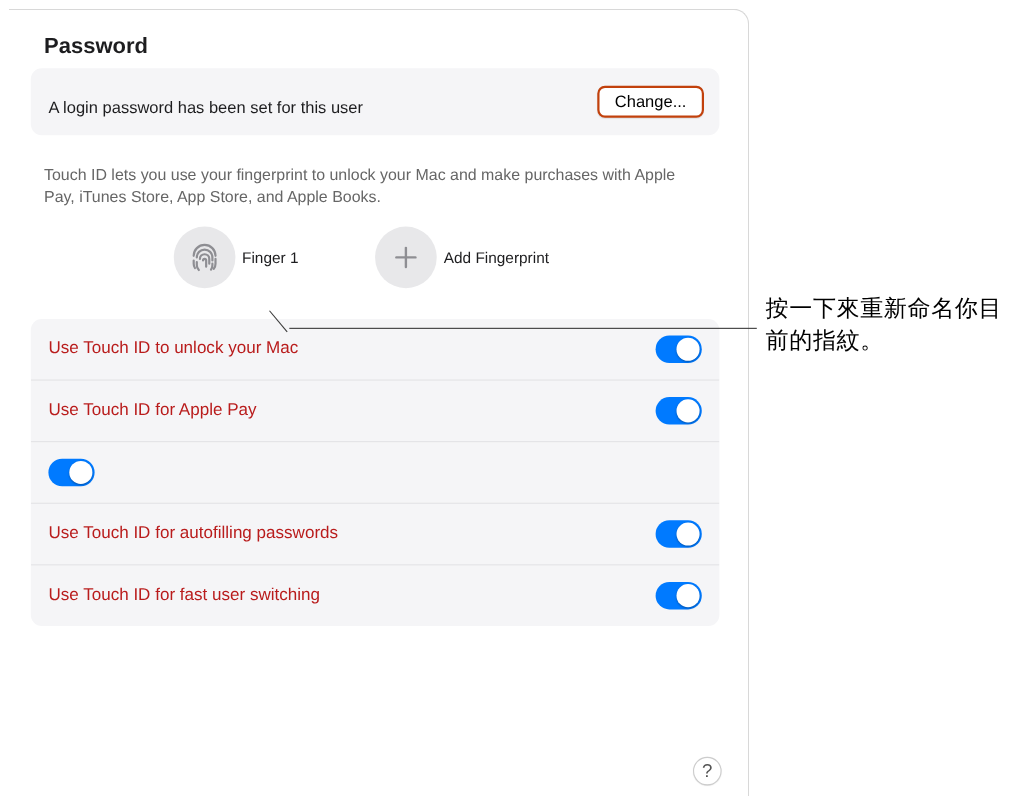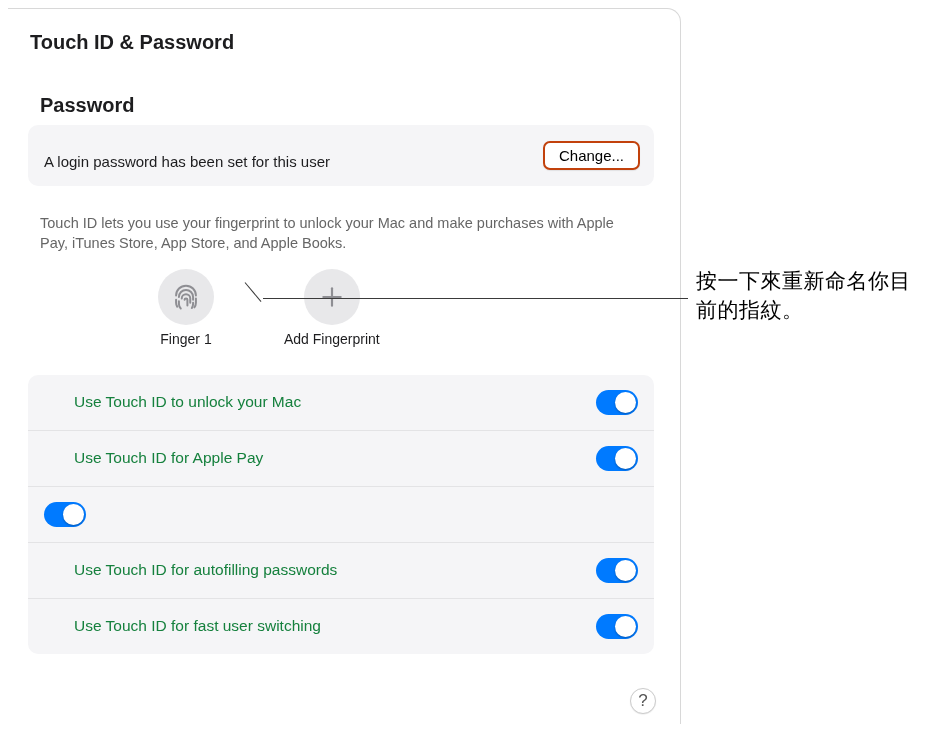--- a/index.html
+++ b/index.html
@@ -62,21 +62,21 @@
     margin: 0 10px 16px 12px;
   }
   .finger-row {
     display: flex;
     gap: 70px;
     margin: 0 0 28px 130px;
     align-items: flex-start;
   }
   .finger-item {
     display: flex;
-    flex-direction: column;
+    flex-direction: row;
     align-items: center;
     gap: 6px;
   }
   .finger-circle {
     width: 56px; height: 56px;
     border-radius: 50%;
     background: #e8e8ea;
     display: flex; align-items:center; justify-content:center;
     cursor: pointer;
   }
@@ -88,21 +88,21 @@
   }
   .option-row {
     display: flex;
     align-items: center;
     justify-content: space-between;
     padding: 15px 16px;
     border-bottom: 1px solid #e3e3e5;
     min-height: 52px;
   }
   .option-row:last-child { border-bottom: none; }
-  .option-label { font-size: 15.5px; color:#15803d; max-width: 480px; line-height:1.35;margin-left:30px;}
+  .option-label { font-size: 15.5px; color:#b91c1c; max-width: 480px; line-height:1.35;}
   .switch {
     width: 42px; height: 25px;
     background: #007aff;
     border-radius: 25px;
     position: relative;
     cursor: pointer;
     flex-shrink: 0;
   }
   .switch::after {
     content:"";
@@ -145,21 +145,20 @@
   }
   .callout-seg1 { left:245px; top:282px; width:25px; transform: rotate(50deg); transform-origin: left center;}
   .callout-seg2 { left:263px; top:298px; width:425px; }
   svg { display:block; }
 </style>
 </head>
 <body>
 
 <div class="panel">
 
-  <div class="page-title">Touch ID &amp; Password</div>
 
   <div class="section-heading">Password</div>
   <div class="card">
     <div class="card-text">A login password has been set for this user</div>
     <button class="btn">Change...</button>
   </div>
 
   <div class="touchid-desc">Touch ID lets you use your fingerprint to unlock your Mac and make purchases with Apple Pay, iTunes Store, App Store, and Apple Books.</div>
 
   <div class="finger-row">

